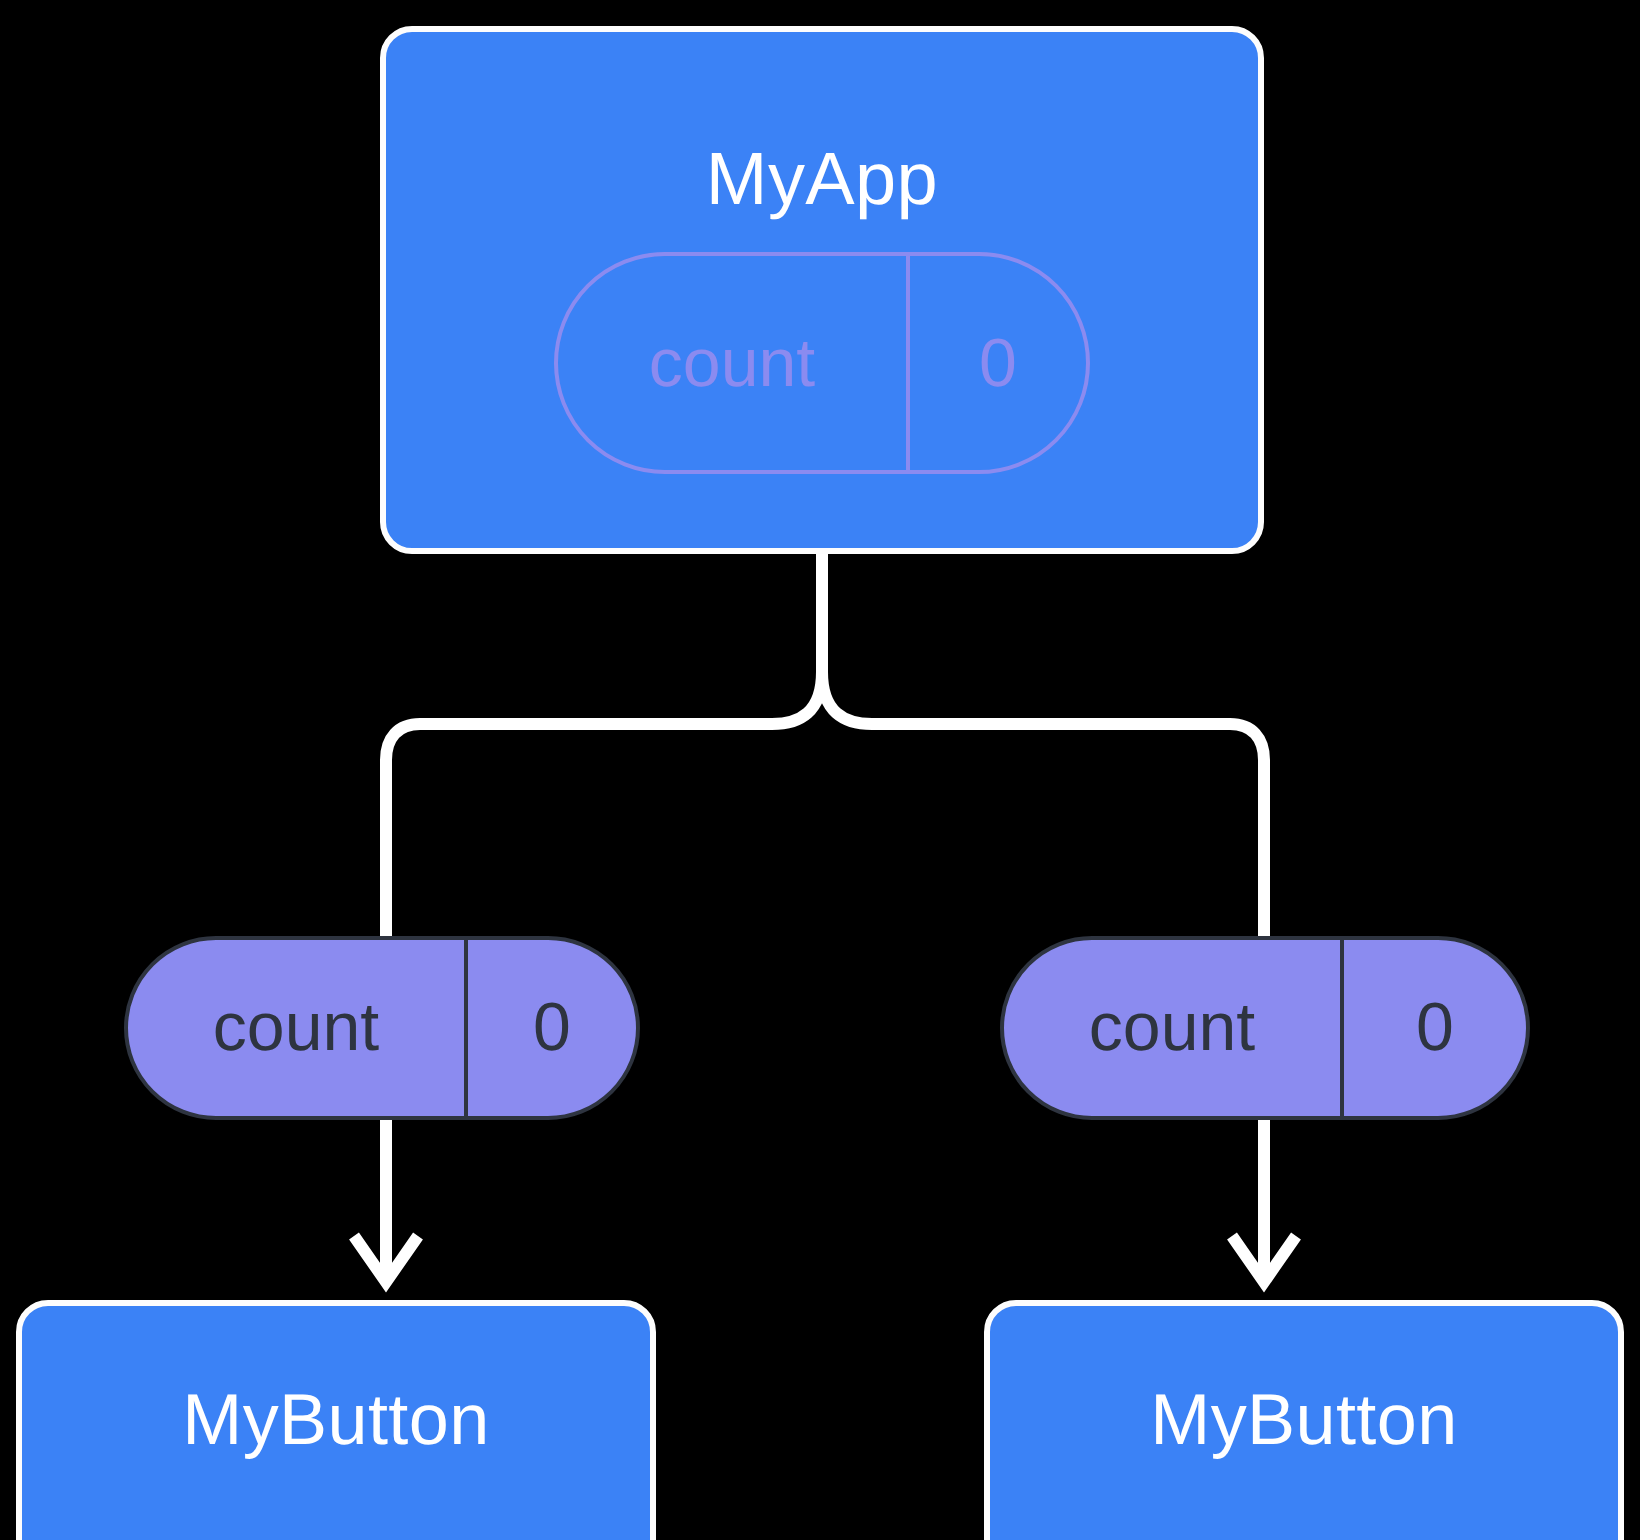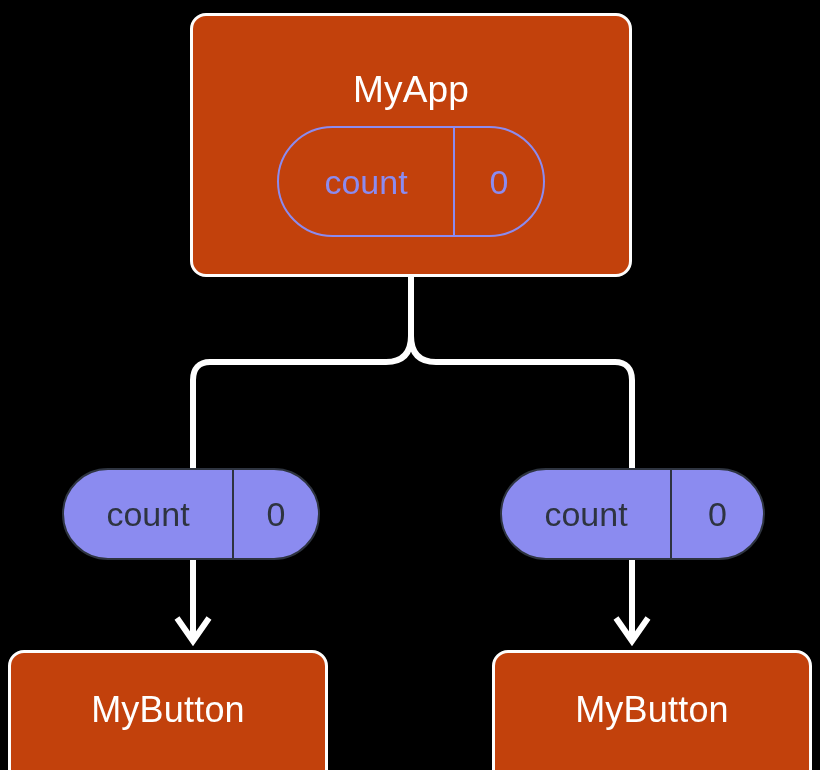--- a/index.html
+++ b/index.html
@@ -24,21 +24,21 @@
     left: 0;
     top: 0;
     width: 820px;
     height: 770px;
   }
 
   
   .component-box {
     position: absolute;
     box-sizing: border-box;
-    background: #c2410c;
+    background: #3b82f6;
     border: 3px solid #fdfdfd;
     border-radius: 16px;
     z-index: 3;
   }
   #node-myapp {
     left: 190px;
     top: 13px;
     width: 442px;
     height: 264px;
   }

